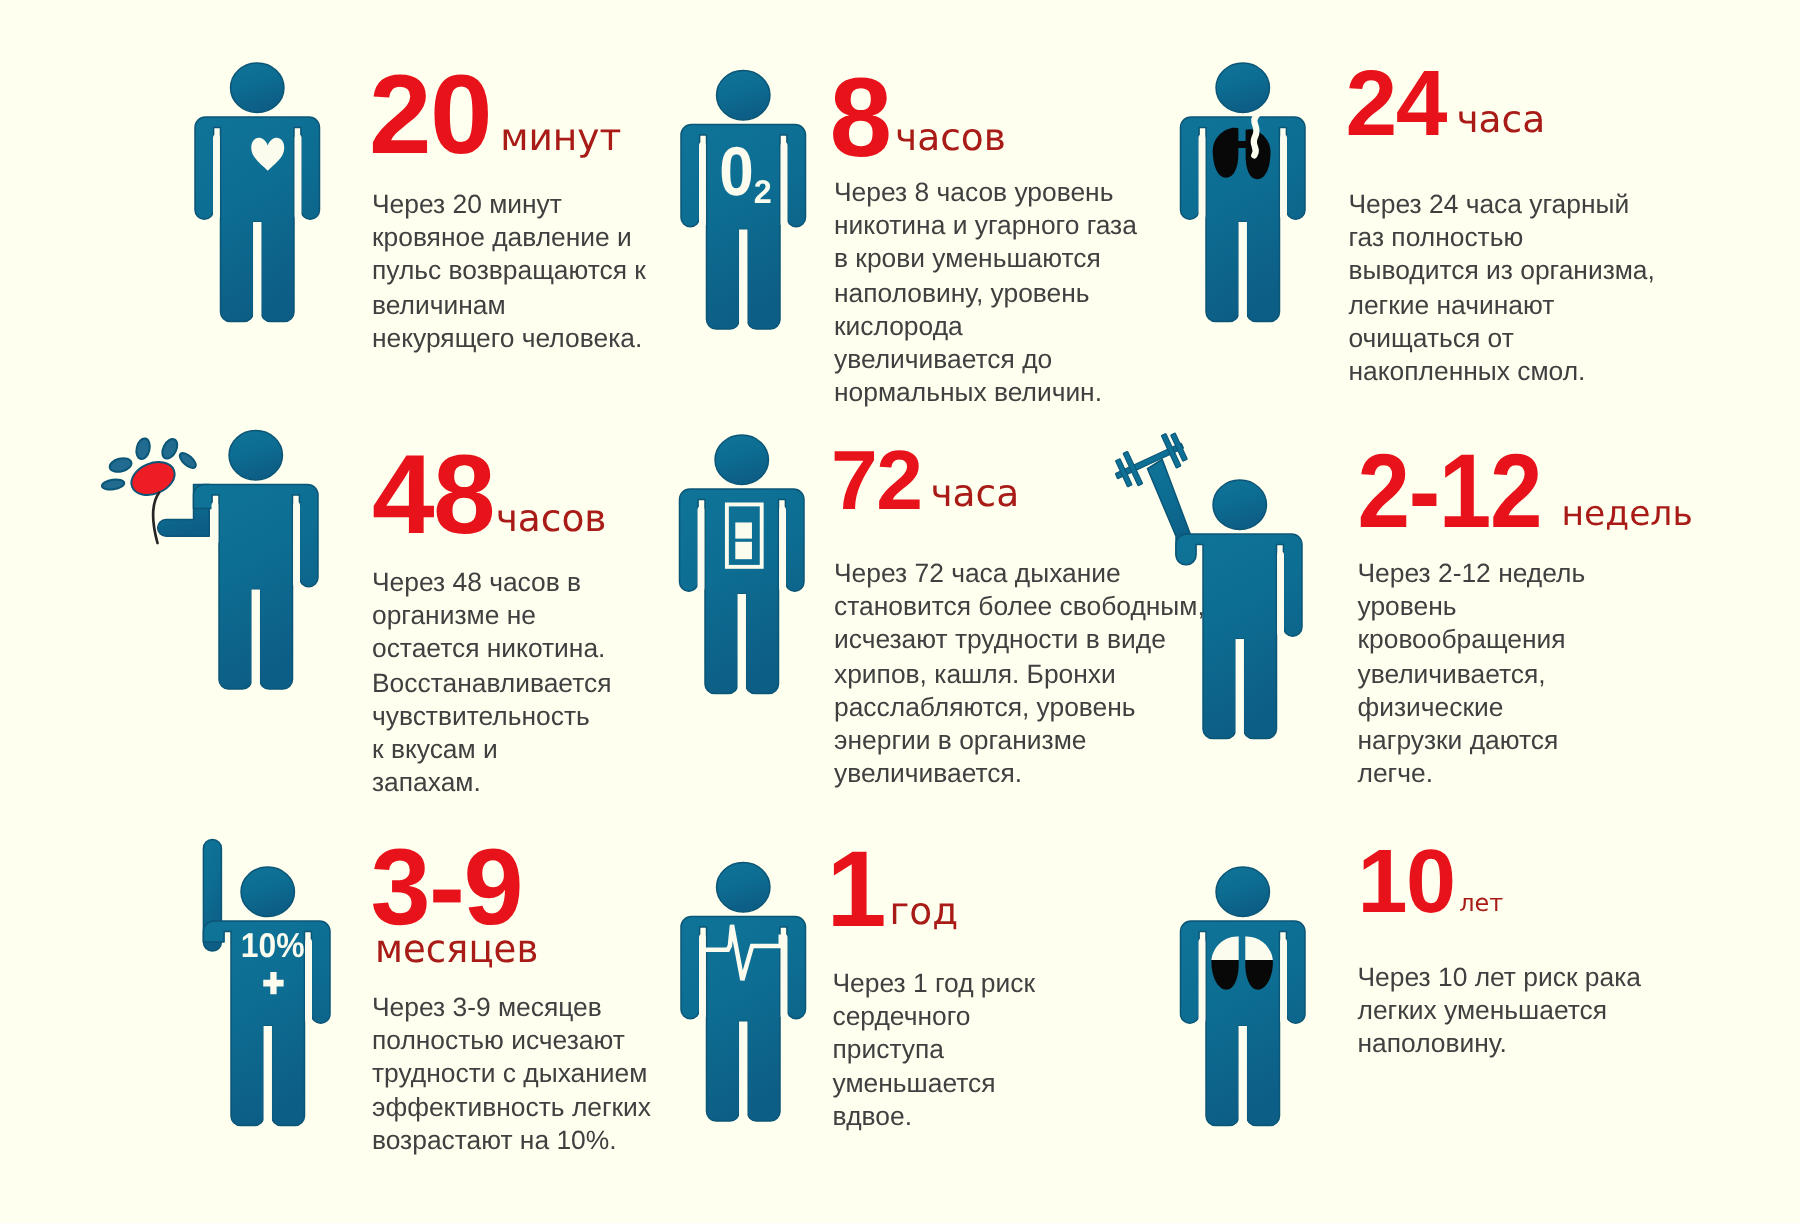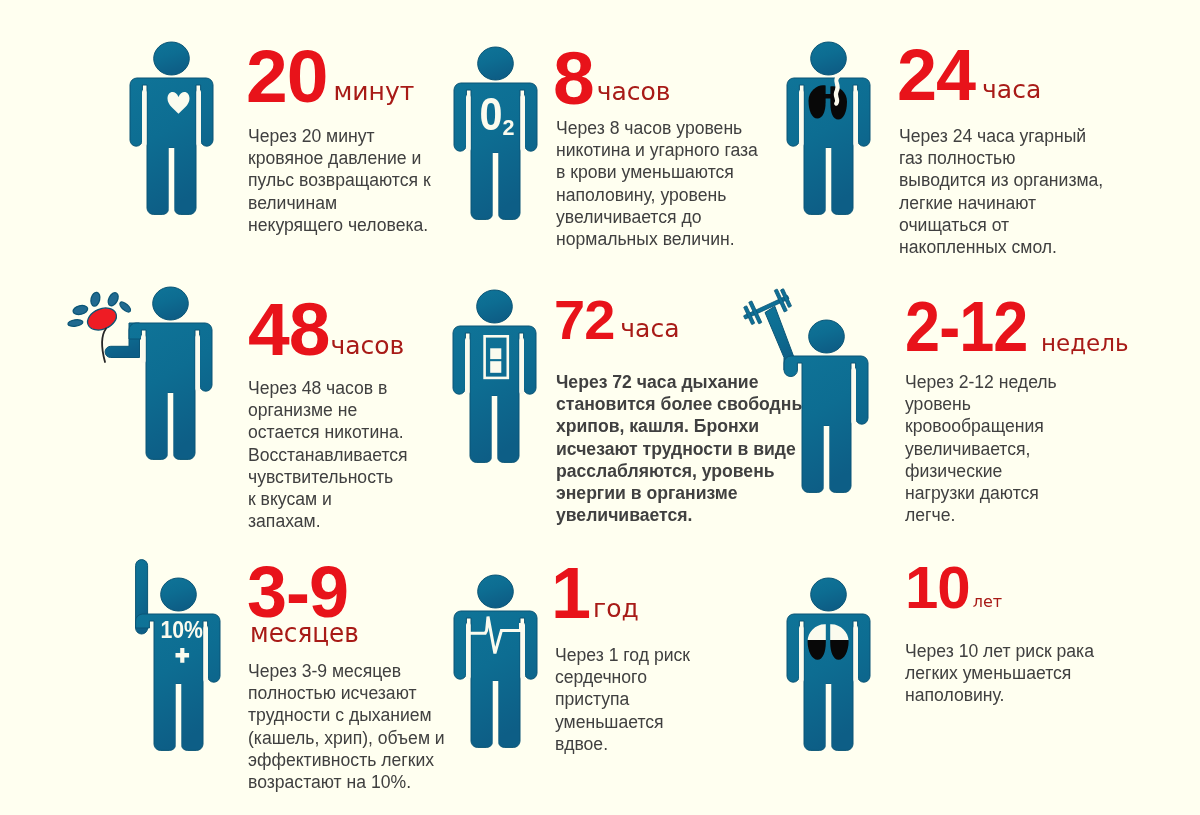--- a/index.html
+++ b/index.html
@@ -100,20 +100,21 @@
             <text x="48.5" y="88" font-size="22" textLength="12" lengthAdjust="spacingAndGlyphs">2</text>
           </g>
         </svg>
   </div>
   <div class="headline" style="left:553px;top:41px;"><span class="num" style="font-size:75px;">8</span><span class="unit" style="font-size:25px;margin-left:3px;position:relative;top:-4px;">часов</span></div>
   <div class="para" style="left:556px;top:117px;">
     <div>Через 8 часов уровень</div>
     <div>никотина и угарного газа</div>
     <div>в крови уменьшаются</div>
     <div>наполовину, уровень</div>
+    <div>кислорода</div>
     <div>увеличивается до</div>
     <div>нормальных величин.</div>
   </div>
 </div>
 <div class="panel">
   <div class="figwrap" style="left:787px;top:42px;">
     <svg width="82" height="174" viewBox="0 0 82 174">
           <defs>
             <linearGradient id="bgc" x1="0" y1="0" x2="0.35" y2="1">
               <stop offset="0" stop-color="#0f7498"></stop>
@@ -131,21 +132,21 @@
           </g>
           <path d="M 38.7,106 H 44.3 V 176 H 38.7 Z" fill="#fffff0"></path>
           <g fill="#080808">
             <path d="M 38.6,43.5 C 32,41.5 21.5,48 21.5,58.5 C 21.5,69 25,76.5 30.3,76.5 C 35.5,76.5 38.6,70 38.6,60.5 Z"></path>
             <path d="M 43.4,44.5 C 50,42.5 60,49 60,59.5 C 60,70 56.5,77.5 51.2,77.5 C 46,77.5 43.4,71 43.4,61.5 Z"></path>
             <rect x="36.4" y="52" width="9.2" height="4.6" rx="1"></rect>
           </g>
           <path d="M 51.6,34 C 45.6,39.5 53.2,42.2 49.8,48.8 C 46.4,55.4 52.6,56.2 49.2,61.6" fill="none" stroke="#fbfbee" stroke-width="4.2" stroke-linecap="round"></path>
         </svg>
   </div>
-  <div class="headline" style="left:897px;top:39px;"><span class="num" style="font-size:72px;">24</span><span class="unit" style="font-size:25px;margin-left:7px;position:relative;top:-2px;">часа</span></div>
+  <div class="headline" style="left:897px;top:39px;"><span class="num" style="font-size:62px;">24</span><span class="unit" style="font-size:25px;margin-left:7px;position:relative;top:-2px;">часа</span></div>
   <div class="para" style="left:899px;top:125px;">
     <div>Через 24 часа угарный</div>
     <div>газ полностью</div>
     <div>выводится из организма,</div>
     <div>легкие начинают</div>
     <div>очищаться от</div>
     <div>накопленных смол.</div>
   </div>
 </div>
 <div class="panel">
@@ -210,25 +211,25 @@
           </g>
           <path d="M 38.7,106 H 44.3 V 176 H 38.7 Z" fill="#fffff0"></path>
           <g>
             <rect x="31.6" y="46.3" width="23.2" height="41.6" fill="none" stroke="#fbfbee" stroke-width="2.6"></rect>
             <rect x="37.2" y="58.3" width="11.1" height="10.8" fill="#fbfbee"></rect>
             <rect x="37.2" y="71.2" width="11.1" height="11.6" fill="#fbfbee"></rect>
           </g>
         </svg>
   </div>
   <div class="headline" style="left:554px;top:292px;"><span class="num" style="font-size:56px;">72</span><span class="unit" style="font-size:25px;margin-left:6px;position:relative;top:-2px;">часа</span></div>
-  <div class="para" style="left:556px;top:371px;font-weight:bold;">
+  <div class="para" style="left:556px;top:371px;">
     <div>Через 72 часа дыхание</div>
     <div>становится более свободным,</div>
+    <div>исчезают трудности в виде</div>
     <div>хрипов, кашля. Бронхи</div>
-    <div>исчезают трудности в виде</div>
     <div>расслабляются, уровень</div>
     <div>энергии в организме</div>
     <div>увеличивается.</div>
   </div>
 </div>
 <div class="panel">
   <div class="figwrap" style="left:785px;top:320px;">
     <svg width="82" height="174" viewBox="0 0 82 174">
           <defs>
             <linearGradient id="bgf" x1="0" y1="0" x2="0.35" y2="1">
@@ -291,21 +292,20 @@
             <path d="M 38.5,75.1 H 43.2 V 70.0 H 47.4 V 75.1 H 52.1 V 79.6 H 47.4 V 84.8 H 43.2 V 79.6 H 38.5 Z"></path>
           </g>
         </svg>
   </div>
   <div class="headline" style="left:247px;top:556px;"><span class="num" style="font-size:72px;">3-9</span></div>
   <div class="headline" style="left:250px;top:618px;"><span class="unit" style="font-size:26px;display:inline-block;transform:scaleX(0.95);transform-origin:left center;">месяцев</span></div>
   <div class="para" style="left:248px;top:660px;">
     <div>Через 3-9 месяцев</div>
     <div>полностью исчезают</div>
     <div>трудности с дыханием</div>
-    <div>(кашель, хрип), объем и</div>
     <div>эффективность легких</div>
     <div>возрастают на 10%.</div>
   </div>
 </div>
 <div class="panel">
   <div class="figwrap" style="left:454px;top:575px;">
     <svg width="82" height="174" viewBox="0 0 82 174">
           <defs>
             <linearGradient id="bgh" x1="0" y1="0" x2="0.35" y2="1">
               <stop offset="0" stop-color="#0f7498"></stop>

